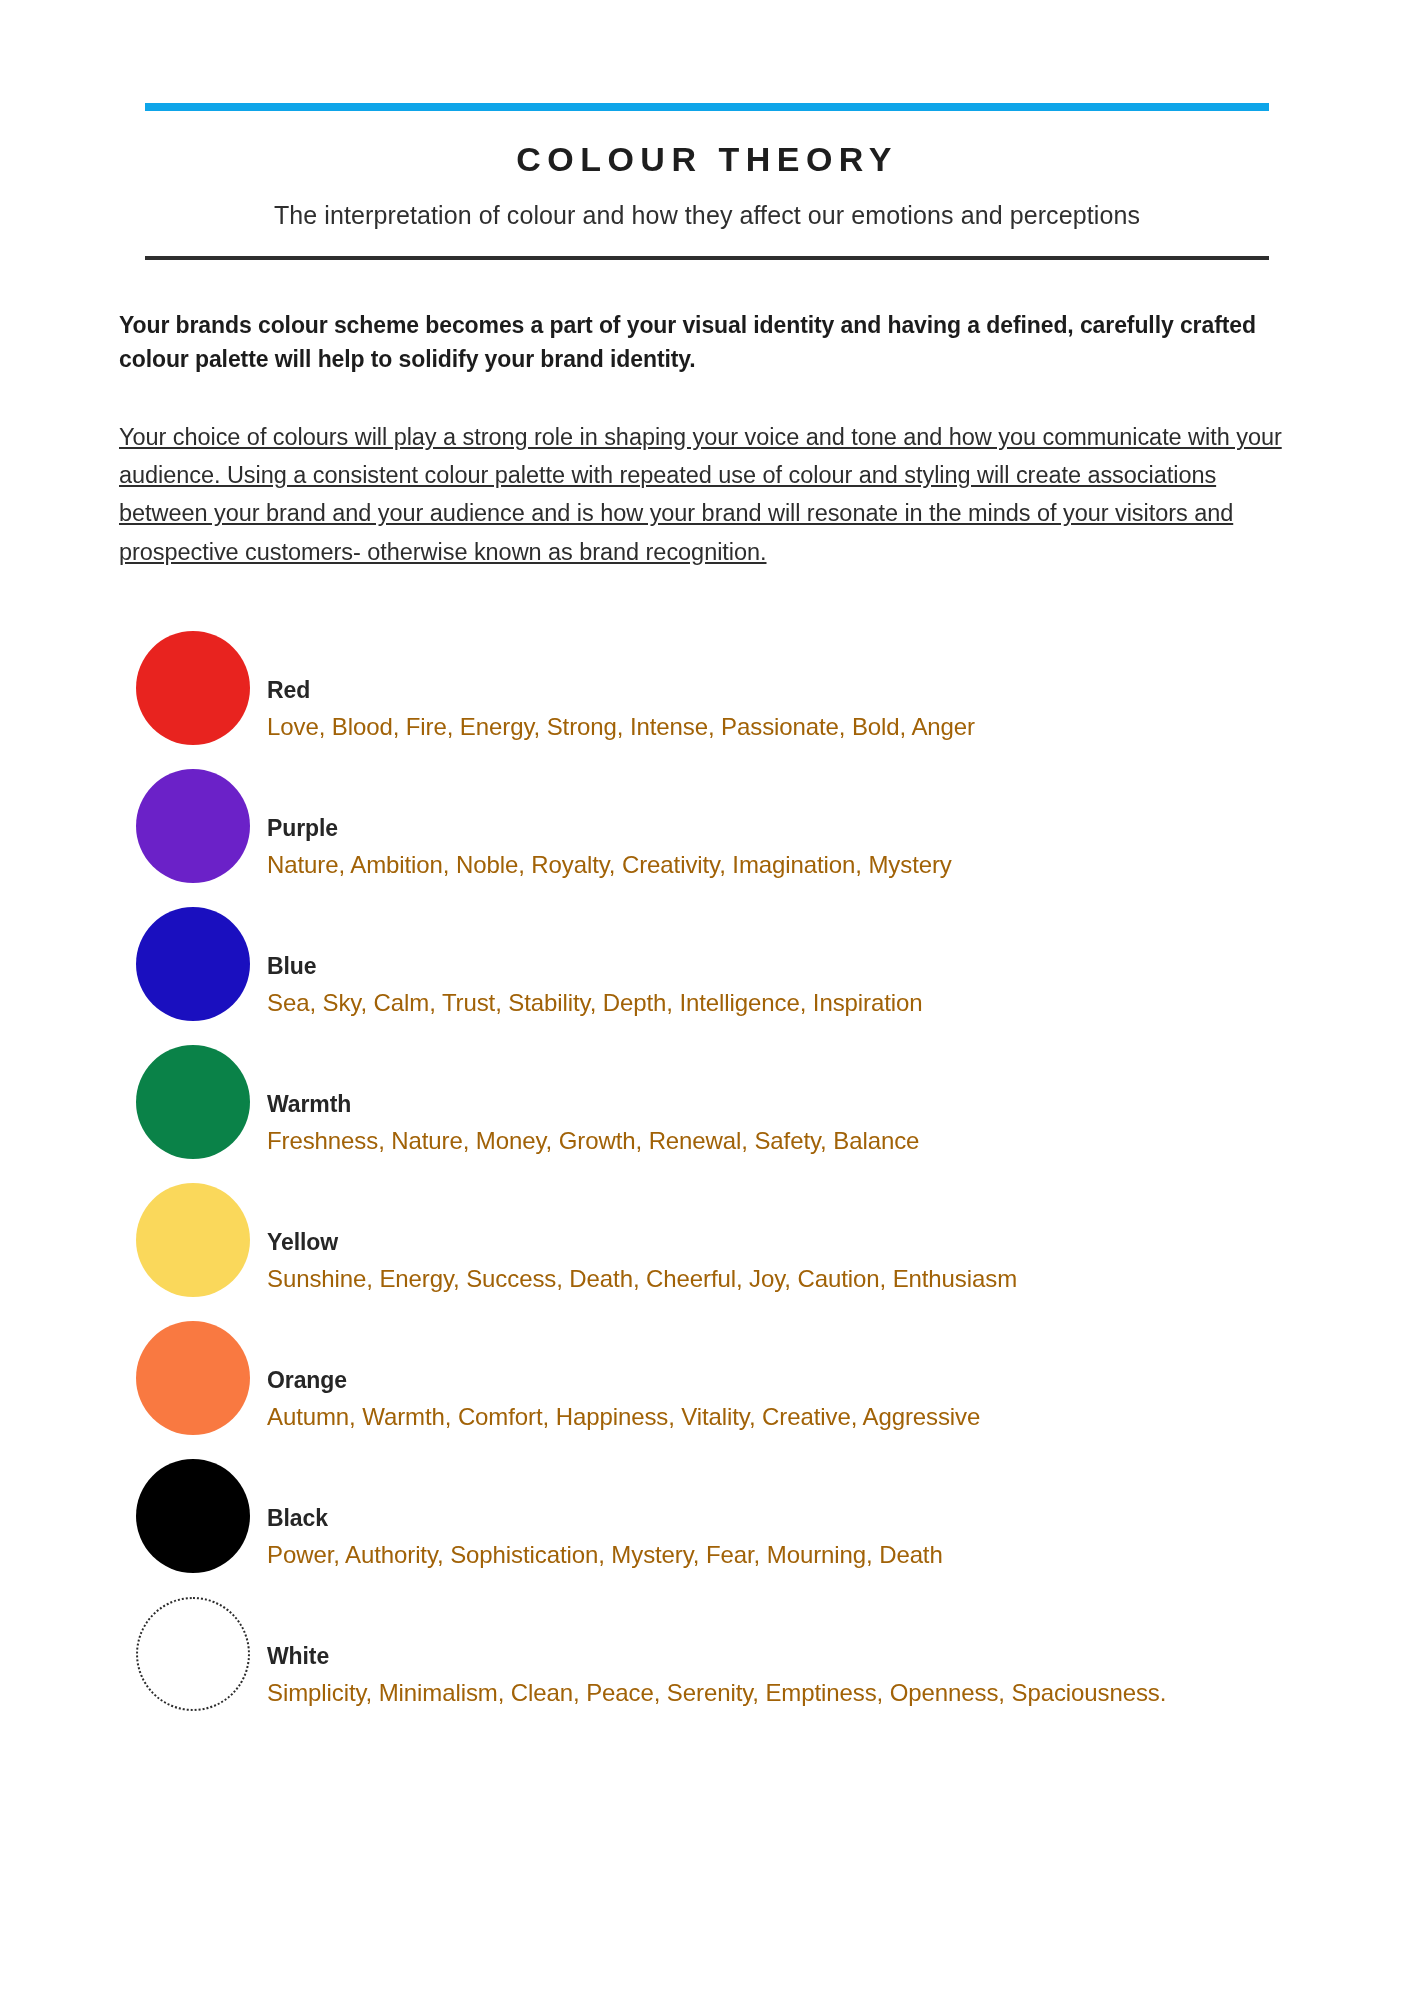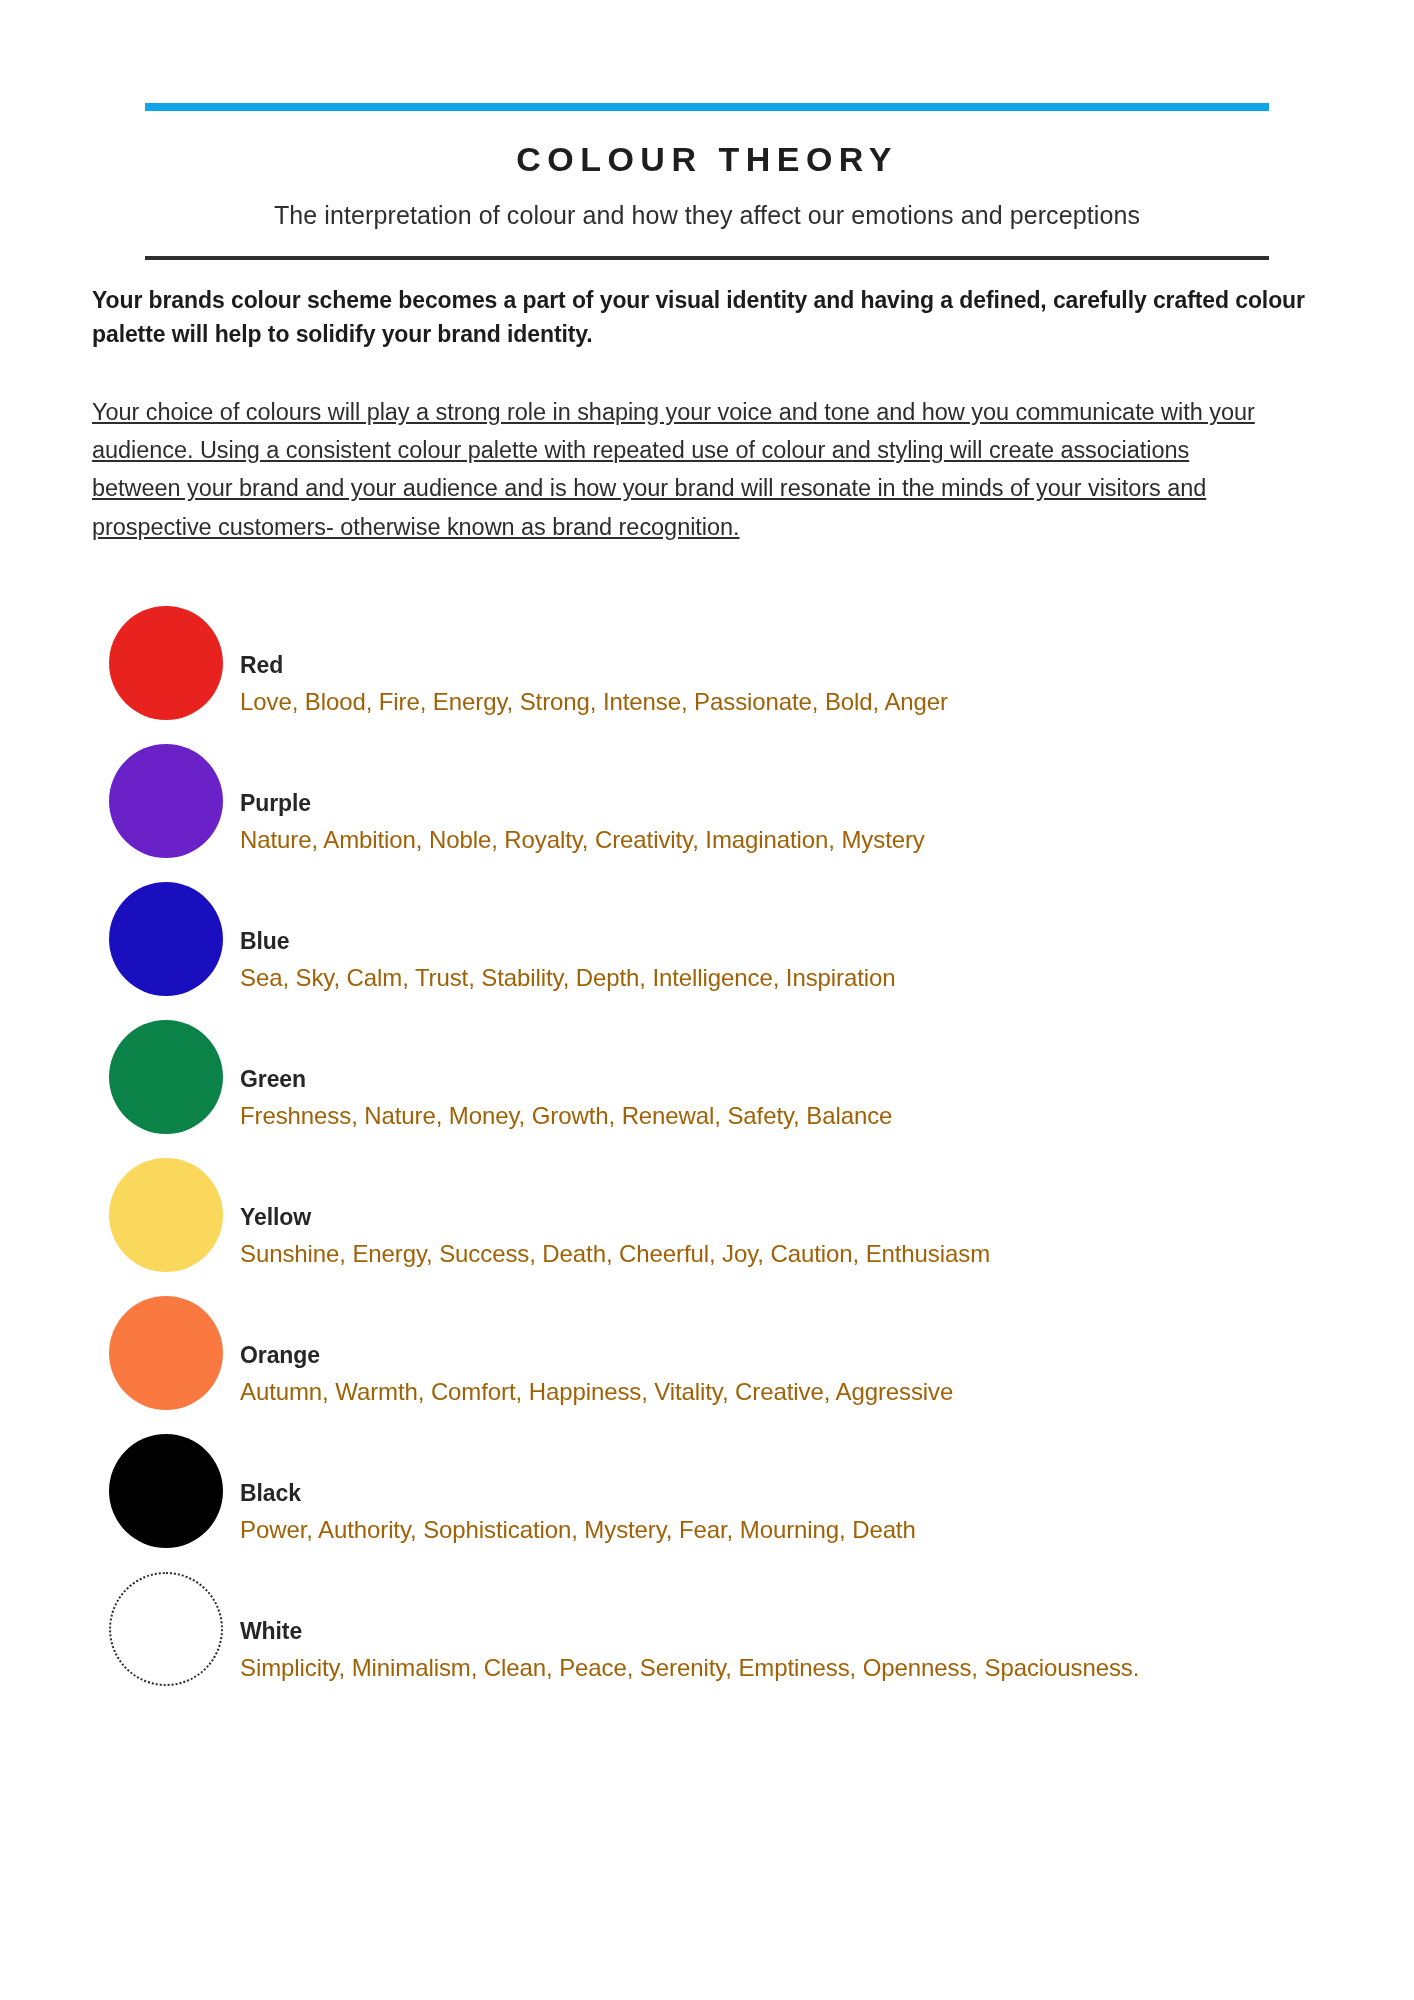--- a/index.html
+++ b/index.html
@@ -44,22 +44,22 @@
     font-size: 25px;
     font-weight: 400;
     color: #2f2f2f;
     margin: 0;
     line-height: 1.25;
     letter-spacing: 0.1px;
   }
 
   
   .content {
-    margin: 0 92px;
-    padding-top: 23px;
+    margin: 0 119px;
+    padding-top: 48px;
   }
   .lead {
     font-size: 23px;
     font-weight: bold;
     line-height: 1.48;
     color: #1c1c1c;
     margin: 0;
     letter-spacing: -0.1px;
   }
   .body-para {
@@ -166,21 +166,21 @@
           <div class="colour-text">
             <div class="colour-name">Blue</div>
             <div class="colour-desc">Sea, Sky, Calm, Trust, Stability, Depth, Intelligence, Inspiration</div>
           </div>
         </li>
         <li class="colour-item">
           <div class="swatch-cell">
             <div class="swatch" style="background: rgb(10, 130, 72);"></div>
           </div>
           <div class="colour-text">
-            <div class="colour-name">Green</div>
+            <div class="colour-name">Warmth</div>
             <div class="colour-desc">Freshness, Nature, Money, Growth, Renewal, Safety, Balance</div>
           </div>
         </li>
         <li class="colour-item">
           <div class="swatch-cell">
             <div class="swatch" style="background: rgb(250, 216, 91);"></div>
           </div>
           <div class="colour-text">
             <div class="colour-name">Yellow</div>
             <div class="colour-desc">Sunshine, Energy, Success, Death, Cheerful, Joy, Caution, Enthusiasm</div>

